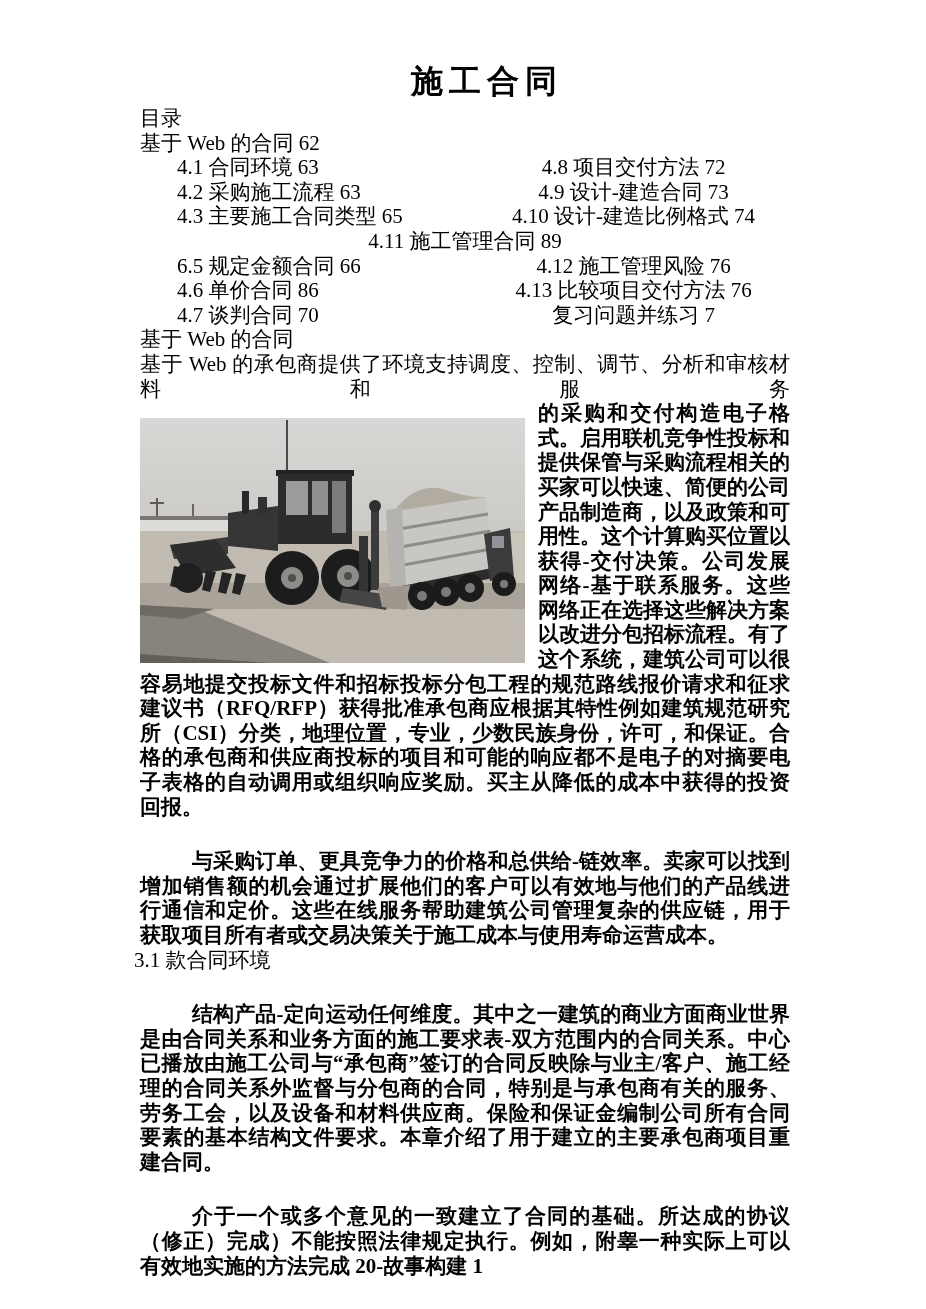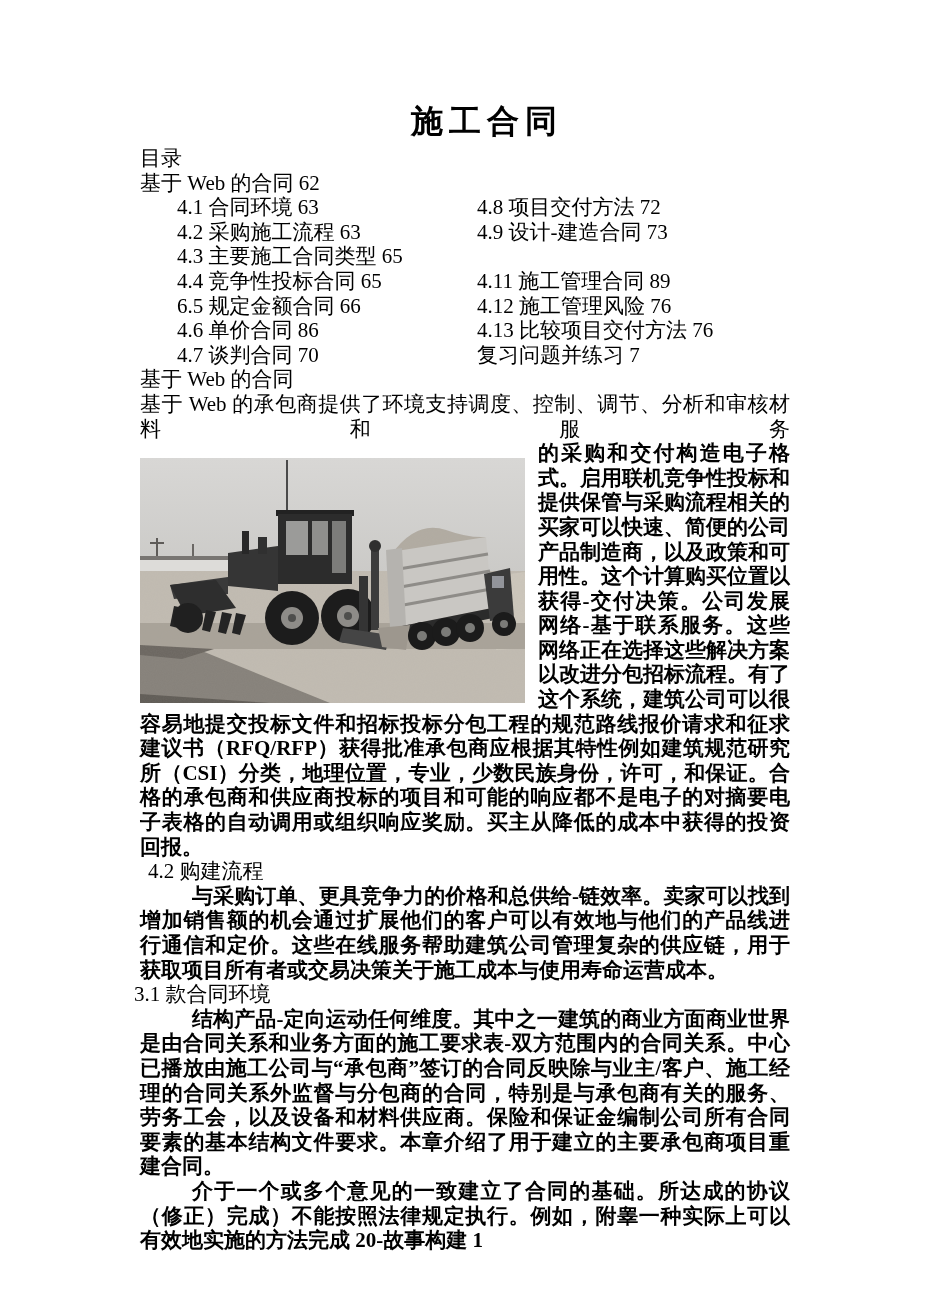--- a/index.html
+++ b/index.html
@@ -6,36 +6,36 @@
   body {
     width: 926px; height: 1309px;
     background: #ffffff; color: #000000;
     font-family: "Liberation Serif", "DejaVu Serif", serif;
     font-size: 21px; line-height: 24.6px;
     overflow: hidden;
   }
   .page {
     box-sizing: border-box;
     width: 926px; height: 1253px;
-    padding: 104px 136px 0 140px;
+    padding: 64px 136px 0 140px;
   }
   .doc-title {
     font-size: 32px; font-weight: bold; line-height: 34px;
     text-align: center; text-indent: 44px; letter-spacing: 6px;
     margin: 0 0 8px 0;
   }
   p { margin: 0; }
   .toc-row { display: flex; }
   .toc-cell-left { width: 337px; padding-left: 37px; box-sizing: border-box; white-space: nowrap; }
-  .toc-cell-right { flex: 1; white-space: nowrap; }
+  .toc-cell-right { flex: 1; white-space: nowrap; text-align: center; }
   .jtext { text-align: justify; word-break: break-all; font-weight: bold; }
   .jline { text-align: justify; text-align-last: justify; word-break: break-all; }
   .h42 { padding-left: 8px; }
   .h41 { margin-left: -6px; }
-  .indent2 { text-indent: 52px; }
+  .indent2 { text-indent: 52px; margin-top: 30px; }
   .photo-float {
     float: left; width: 385px; height: 245px;
     margin: 17px 13px 6px 0;
   }
   .photo-float svg { display: block; }
   .flow-wrap::after { content: ""; display: block; clear: both; }
 </style>
 </head>
 <body>
 
@@ -50,23 +50,23 @@
     <div class="toc-row">
       <span class="toc-cell-left">4.1 合同环境 63</span>
       <span class="toc-cell-right">4.8 项目交付方法 72</span>
     </div>
     <div class="toc-row">
       <span class="toc-cell-left">4.2 采购施工流程 63</span>
       <span class="toc-cell-right">4.9 设计-建造合同 73</span>
     </div>
     <div class="toc-row">
       <span class="toc-cell-left">4.3 主要施工合同类型 65</span>
+      <span class="toc-cell-right">4.10 设计-建造比例格式 74</span>
     </div>
     <div class="toc-row">
-      <span class="toc-cell-left">4.4 竞争性投标合同 65</span>
       <span class="toc-cell-right">4.11 施工管理合同 89</span>
     </div>
     <div class="toc-row">
       <span class="toc-cell-left">6.5 规定金额合同 66</span>
       <span class="toc-cell-right">4.12 施工管理风险 76</span>
     </div>
     <div class="toc-row">
       <span class="toc-cell-left">4.6 单价合同 86</span>
       <span class="toc-cell-right">4.13 比较项目交付方法 76</span>
     </div>
@@ -168,20 +168,19 @@
           <circle cx="330" cy="170" r="14" fill="#1b1b1b"></circle>
           <circle cx="330" cy="170" r="5" fill="#7b7b78"></circle>
           <circle cx="364" cy="166" r="12" fill="#1b1b1b"></circle>
           <circle cx="364" cy="166" r="4" fill="#7b7b78"></circle>
         </g>
       </svg>
     </div>
     <p class="jtext">的采购和交付构造电子格式。启用联机竞争性投标和提供保管与采购流程相关的买家可以快速、简便的公司产品制造商，以及政策和可用性。这个计算购买位置以获得-交付决策。公司发展网络-基于联系服务。这些网络正在选择这些解决方案以改进分包招标流程。有了这个系统，建筑公司可以很容易地提交投标文件和招标投标分包工程的规范路线报价请求和征求建议书（RFQ/RFP）获得批准承包商应根据其特性例如建筑规范研究所（CSI）分类，地理位置，专业，少数民族身份，许可，和保证。合格的承包商和供应商投标的项目和可能的响应都不是电子的对摘要电子表格的自动调用或组织响应奖励。买主从降低的成本中获得的投资回报。</p>
   </div>
 
-  <p class="h42">4.2 购建流程</p>
   <p class="jtext indent2">与采购订单、更具竞争力的价格和总供给-链效率。卖家可以找到增加销售额的机会通过扩展他们的客户可以有效地与他们的产品线进行通信和定价。这些在线服务帮助建筑公司管理复杂的供应链，用于获取项目所有者或交易决策关于施工成本与使用寿命运营成本。</p>
 
   <p class="h41">3.1 款合同环境</p>
   <p class="jtext indent2">结构产品-定向运动任何维度。其中之一建筑的商业方面商业世界是由合同关系和业务方面的施工要求表-双方范围内的合同关系。中心已播放由施工公司与“承包商”签订的合同反映除与业主/客户、施工经理的合同关系外监督与分包商的合同，特别是与承包商有关的服务、劳务工会，以及设备和材料供应商。保险和保证金编制公司所有合同要素的基本结构文件要求。本章介绍了用于建立的主要承包商项目重建合同。</p>
   <p class="jtext indent2">介于一个或多个意见的一致建立了合同的基础。所达成的协议（修正）完成）不能按照法律规定执行。例如，附睾一种实际上可以有效地实施的方法完成 20-故事构建 1</p>
 
 </div>
 
 </body></html>

